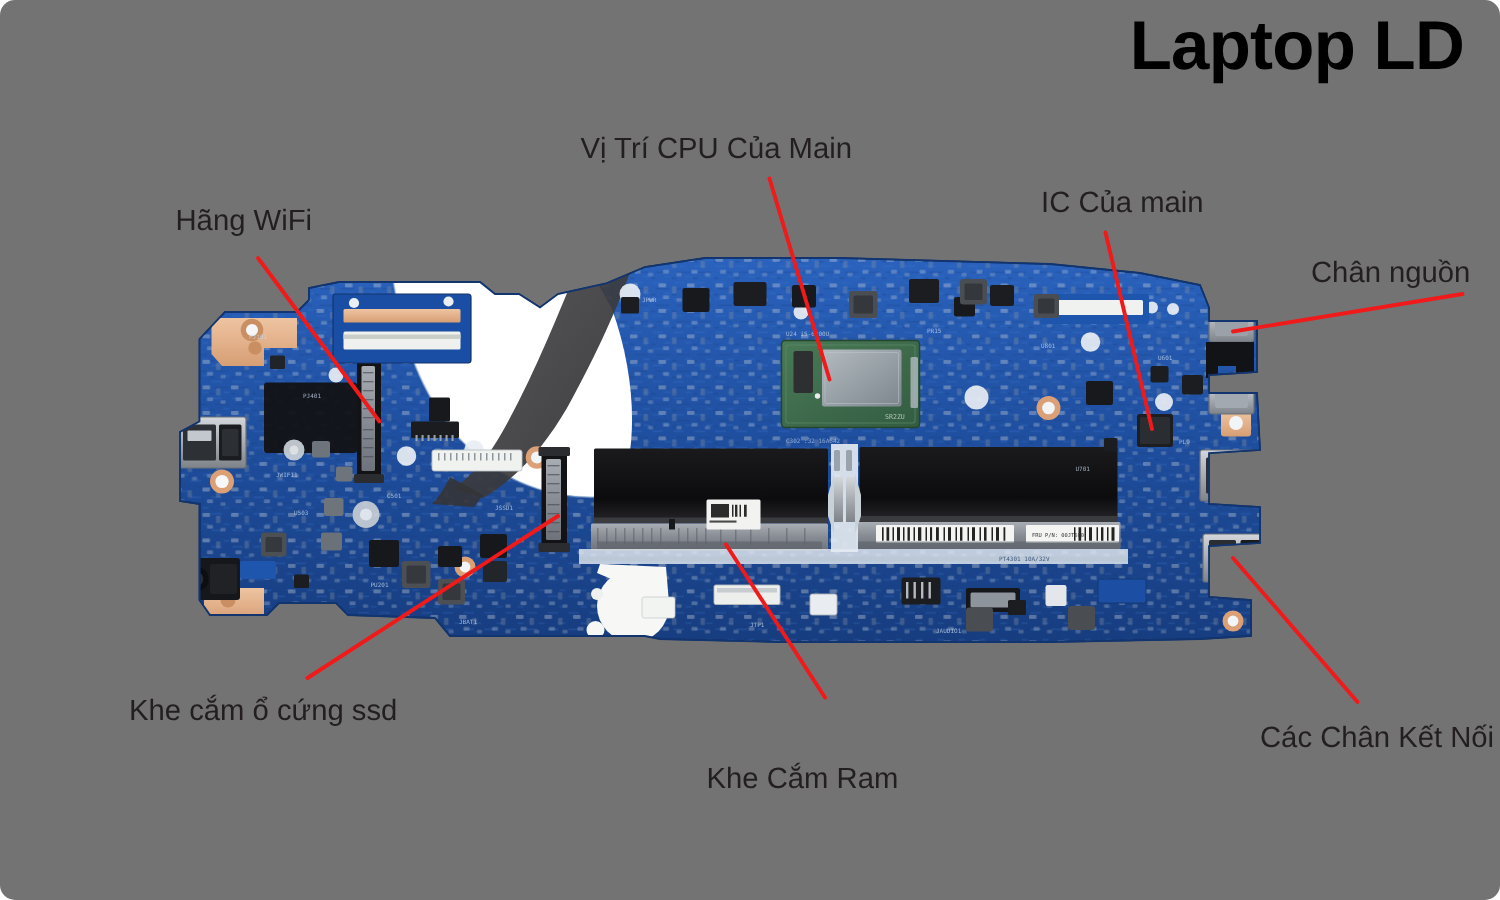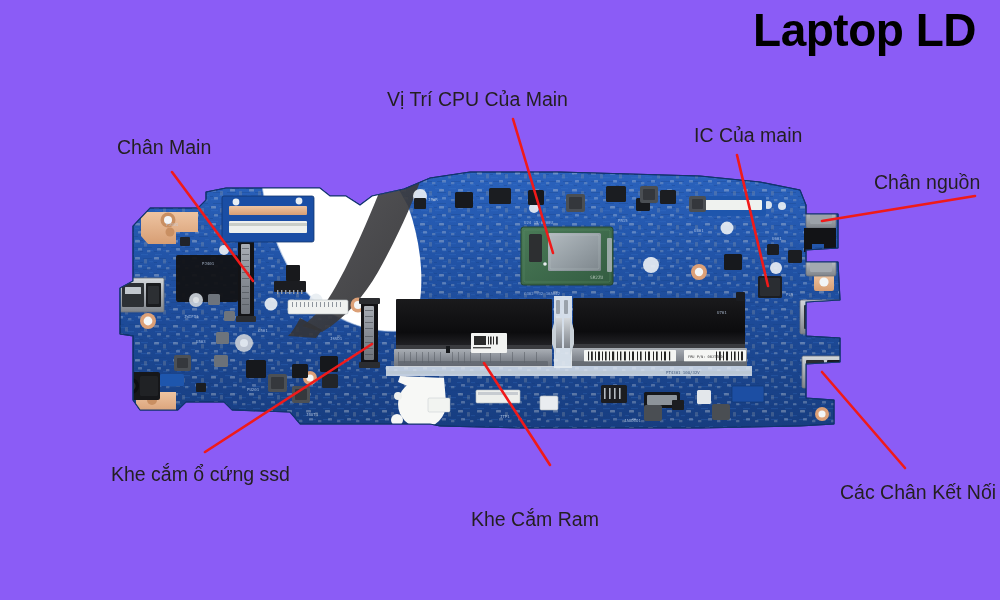--- a/index.html
+++ b/index.html
@@ -6,21 +6,22 @@
   html, body {
     margin: 0; padding: 0;
     width: 1000px; height: 600px;
     background: #ffffff;
     font-family: "Liberation Sans", sans-serif;
     overflow: hidden;
   }
   #page {
     position: relative;
     width: 1000px; height: 600px;
-    background: #8b5cf6;
+    background: #737373;
+    border-radius: 10px;
   }
 
   
   .brand {
     position: absolute;
     right: 24px; top: 6px;
     text-align: right;
   }
   .brand-title {
     font-size: 46px;
@@ -551,22 +552,22 @@
         <line x1="513" y1="119" x2="553" y2="253" stroke="#f01a1a" stroke-width="2.6"></line>
         <line x1="737" y1="155" x2="768" y2="286" stroke="#f01a1a" stroke-width="2.6"></line>
         <line x1="975" y1="196" x2="822" y2="221" stroke="#f01a1a" stroke-width="2.6"></line>
         <line x1="205" y1="452" x2="372" y2="344" stroke="#f01a1a" stroke-width="2.6"></line>
         <line x1="550" y1="465" x2="484" y2="363" stroke="#f01a1a" stroke-width="2.6"></line>
         <line x1="905" y1="468" x2="822" y2="372" stroke="#f01a1a" stroke-width="2.6"></line>
       </g>
   </svg>
 
   <div id="label-layer">
-      <div class="label" style="left: 117px; top: 136px; color: rgb(35, 31, 32);">Chân Main</div>
+      <div class="label" style="left: 117px; top: 136px; color: rgb(35, 31, 32);">Hãng WiFi</div>
       <div class="label" style="left: 387px; top: 88px; color: rgb(35, 31, 32); text-align: right;">Vị Trí CPU Của Main</div>
       <div class="label" style="left: 694px; top: 124px; color: rgb(35, 31, 32);">IC Của main</div>
       <div class="label" style="left: 874px; top: 171px; color: rgb(35, 31, 32);">Chân nguồn</div>
-      <div class="label" style="left: 86px; top: 463px; color: rgb(35, 31, 32); margin-left: 25px;">Khe cắm ổ cứng ssd</div>
+      <div class="label" style="left: 86px; top: 463px; color: rgb(35, 31, 32);">Khe cắm ổ cứng ssd</div>
       <div class="label" style="left: 471px; top: 478px; color: rgb(35, 31, 32); margin-top: 30px;">Khe Cắm Ram</div>
       <div class="label" style="left: 840px; top: 481px; color: rgb(35, 31, 32);">Các Chân Kết Nối</div>
     </div>
 
 </div>
 
 </body></html>

